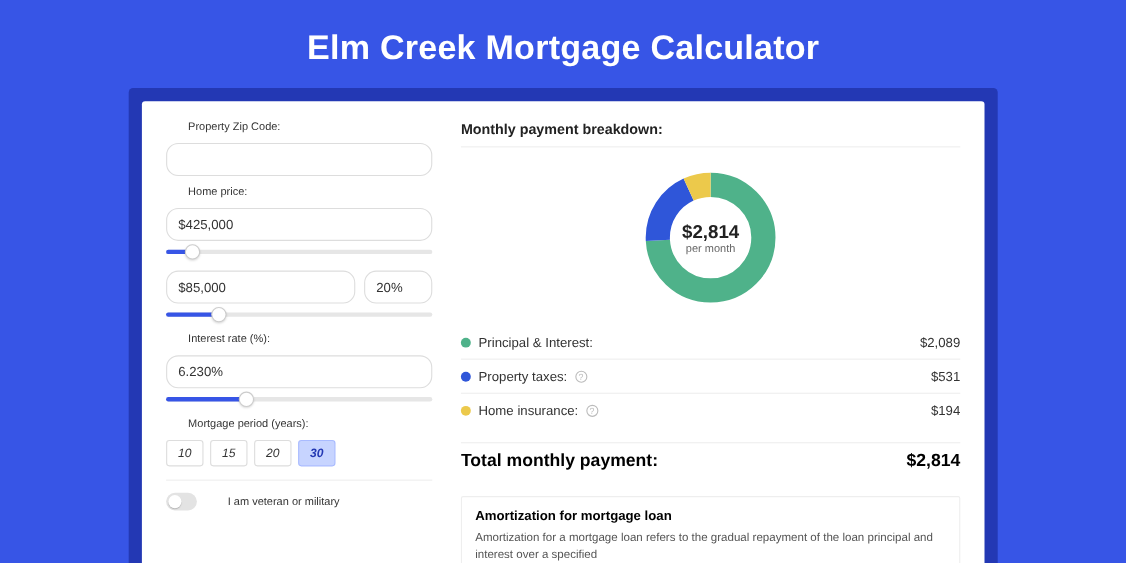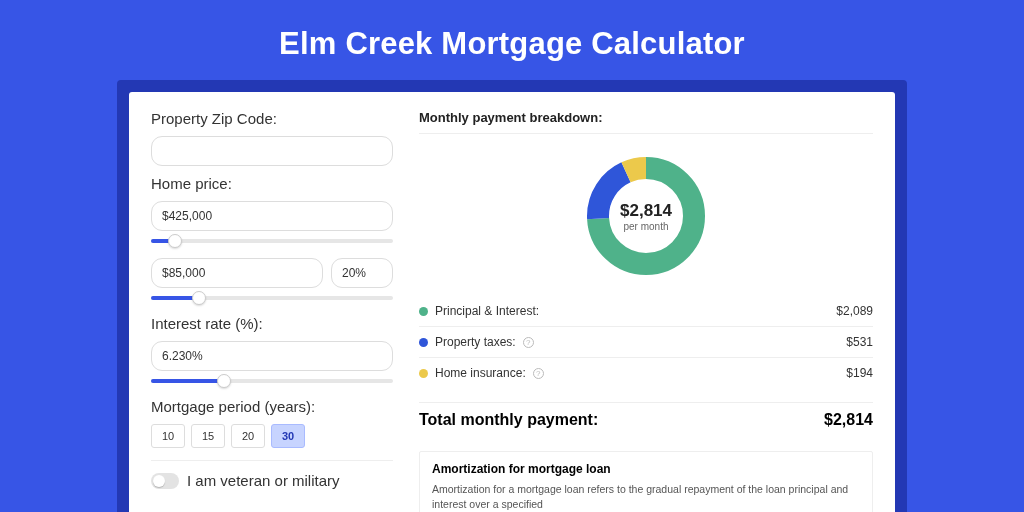--- a/index.html
+++ b/index.html
@@ -3,29 +3,29 @@
 <meta charset="utf-8">
 <style>
   * { box-sizing: border-box; margin: 0; padding: 0; font-family: -apple-system, BlinkMacSystemFont, "Segoe UI", Arial, sans-serif; }
   body { background: #3755e6; width: 1024px; height: 512px; overflow: hidden; }
   .hero { text-align: center; padding: 26px 0 18px 0; }
   .hero h1 { color: #fff; font-size: 31px; font-weight: 700; letter-spacing: .2px; }
   .frame { background: #2338b4; width: 790px; margin: 0 auto; border-radius: 4px 4px 0 0; padding: 12px 12px 0 12px; }
   .card { background: #fff; border-radius: 3px; padding: 18px 22px; display: flex; gap: 26px; }
   .left { width: 242px; flex: 0 0 242px; display: flex; flex-direction: column; gap: 9px; }
   .right { flex: 1; display: flex; flex-direction: column; gap: 14px; }
-  .lbl { font-size: 15px; color: #333; }
+  .lbl { font-size: 10px; color: #333; margin-left: 20px; }
   .fld { width: 100%; height: 30px; border: 1px solid #ddd; border-radius: 11px; padding: 0 10px; font-size: 12px; color: #333; background:#fff; }
   .row2 { display: flex; gap: 8px; }
   .row2 .fld:first-child { flex: 1; }
   .row2 .fld:last-child { width: 62px; }
   .slider { position: relative; height: 4px; background: #e6e6e6; border-radius: 2px; margin: -1px 0 6px 0; }
   .slider .track { position: absolute; left: 0; top: 0; height: 100%; background: #3755e6; border-radius: 2px; }
   .slider .thumb { position: absolute; top: 50%; width: 14px; height: 14px; background: #fff; border: 1px solid #ccc; border-radius: 50%; transform: translate(-50%, -50%); box-shadow: 0 1px 2px rgba(0,0,0,.15); }
-  .periods { display: flex; gap: 6px; border-bottom: 1px solid #eee; padding-bottom: 12px; margin-bottom: 2px; }
+  .periods { display: flex; gap: 6px; border-bottom: 1px solid #eee; padding-bottom: 12px; margin-bottom: 2px; font-style: italic; }
   .period { width: 34px; height: 24px; border: 1px solid #ddd; border-radius: 3px; font-size: 11px; color: #333; display: flex; align-items: center; justify-content: center; cursor: pointer; }
   .period.active { background: #c7d4ff; border-color: #a9bbff; color: #2338b4; font-weight: 600; }
   .toggle-row { display: flex; align-items: center; gap: 8px; }
   .toggle { width: 28px; height: 16px; background: #e3e3e3; border-radius: 8px; position: relative; }
   .toggle .knob { position: absolute; width: 12px; height: 12px; background: #fff; border-radius: 50%; top: 2px; left: 2px; box-shadow: 0 1px 1px rgba(0,0,0,.2); }
   .sec-title { font-size: 13px; font-weight: 700; color: #222; padding-bottom: 8px; border-bottom: 1px solid #eee; }
   .donut-wrap { display: flex; justify-content: center; padding: 6px 0 4px 0; }
   .donut { position: relative; width: 124px; height: 124px; }
   .donut svg { transform: rotate(-90deg); }
   .donut-center { position: absolute; inset: 0; display: flex; flex-direction: column; align-items: center; justify-content: center; }

